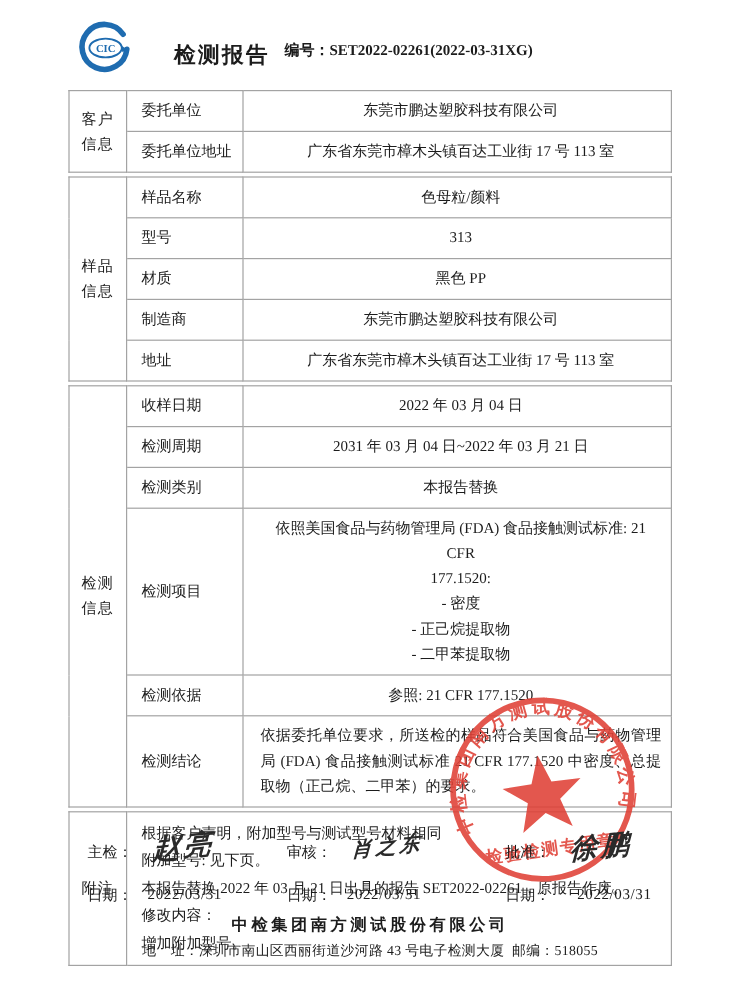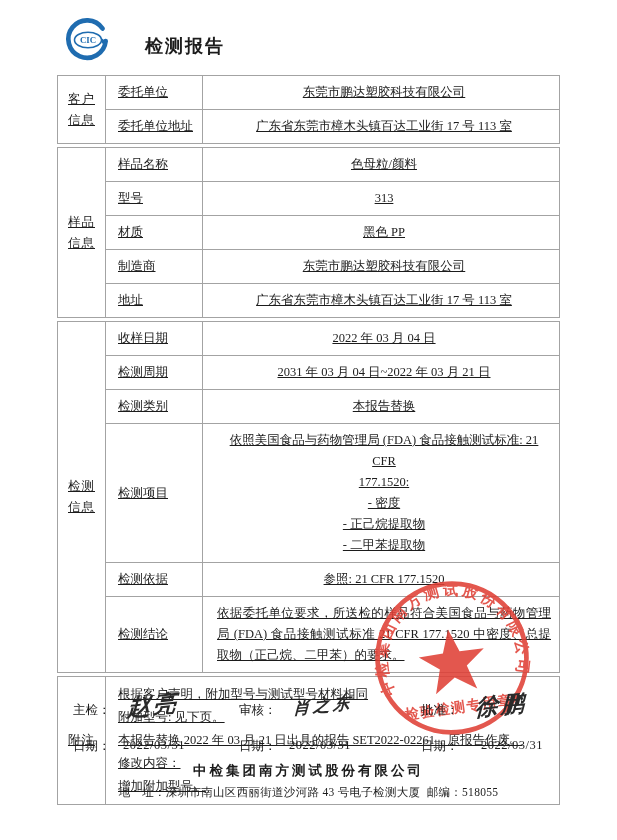--- a/index.html
+++ b/index.html
@@ -22,21 +22,20 @@
 
   
   .tables { position: absolute; top: 75px; left: 57px; width: 503px; }
   table { border-collapse: collapse; width: 503px; table-layout: fixed; margin-bottom: 3px; }
   td {
     border: 1px solid #a3a3a3;
     font-size: 12.5px;
     padding: 6px 8px;
     vertical-align: middle;
     line-height: 21px;
-    text-decoration: underline;
   }
   col.c-sec { width: 48px; }
   col.c-lab { width: 97px; }
   .sec-label { text-align: center; white-space: pre-line; letter-spacing: 1px; padding: 6px 4px; }
   .field-label { padding-left: 12px; }
   .val { padding-left: 14px; text-align: center; }
   .row-h { height: 33px; }
   .row-s { height: 27px; }
   .pre { white-space: pre-line; }
   .just { text-align: justify; }
@@ -84,20 +83,23 @@
 
   <div class="header">
     <svg class="logo" viewBox="0 0 100 100">
       <path d="M 78 28 A 36 36 0 1 0 84 52" fill="none" stroke="#1f6cb0" stroke-width="9" stroke-linecap="round"></path>
       <path d="M 84 52 l -10 -7 l 3 12 z" fill="#1f6cb0"></path>
       <path d="M 22 72 A 36 36 0 0 0 70 80" fill="none" stroke="#1f6cb0" stroke-width="0"></path>
       <ellipse cx="50" cy="50" rx="26" ry="15" fill="none" stroke="#1f6cb0" stroke-width="3"></ellipse>
       <text x="50" y="56" text-anchor="middle" font-size="17" font-weight="bold" fill="#1f6cb0" font-family="Liberation Serif, serif">CIC</text>
     </svg>
     <div class="hdr-title">检测报告</div>
+    <div class="hdr-no">
+      <span>编号：</span><span>SET2022-02261(2022-03-31XG)</span>
+    </div>
   </div>
 
   <div class="tables">
 
     <table>
       <colgroup>
           <col class="c-sec">
           <col class="c-lab">
           <col>
         </colgroup>

